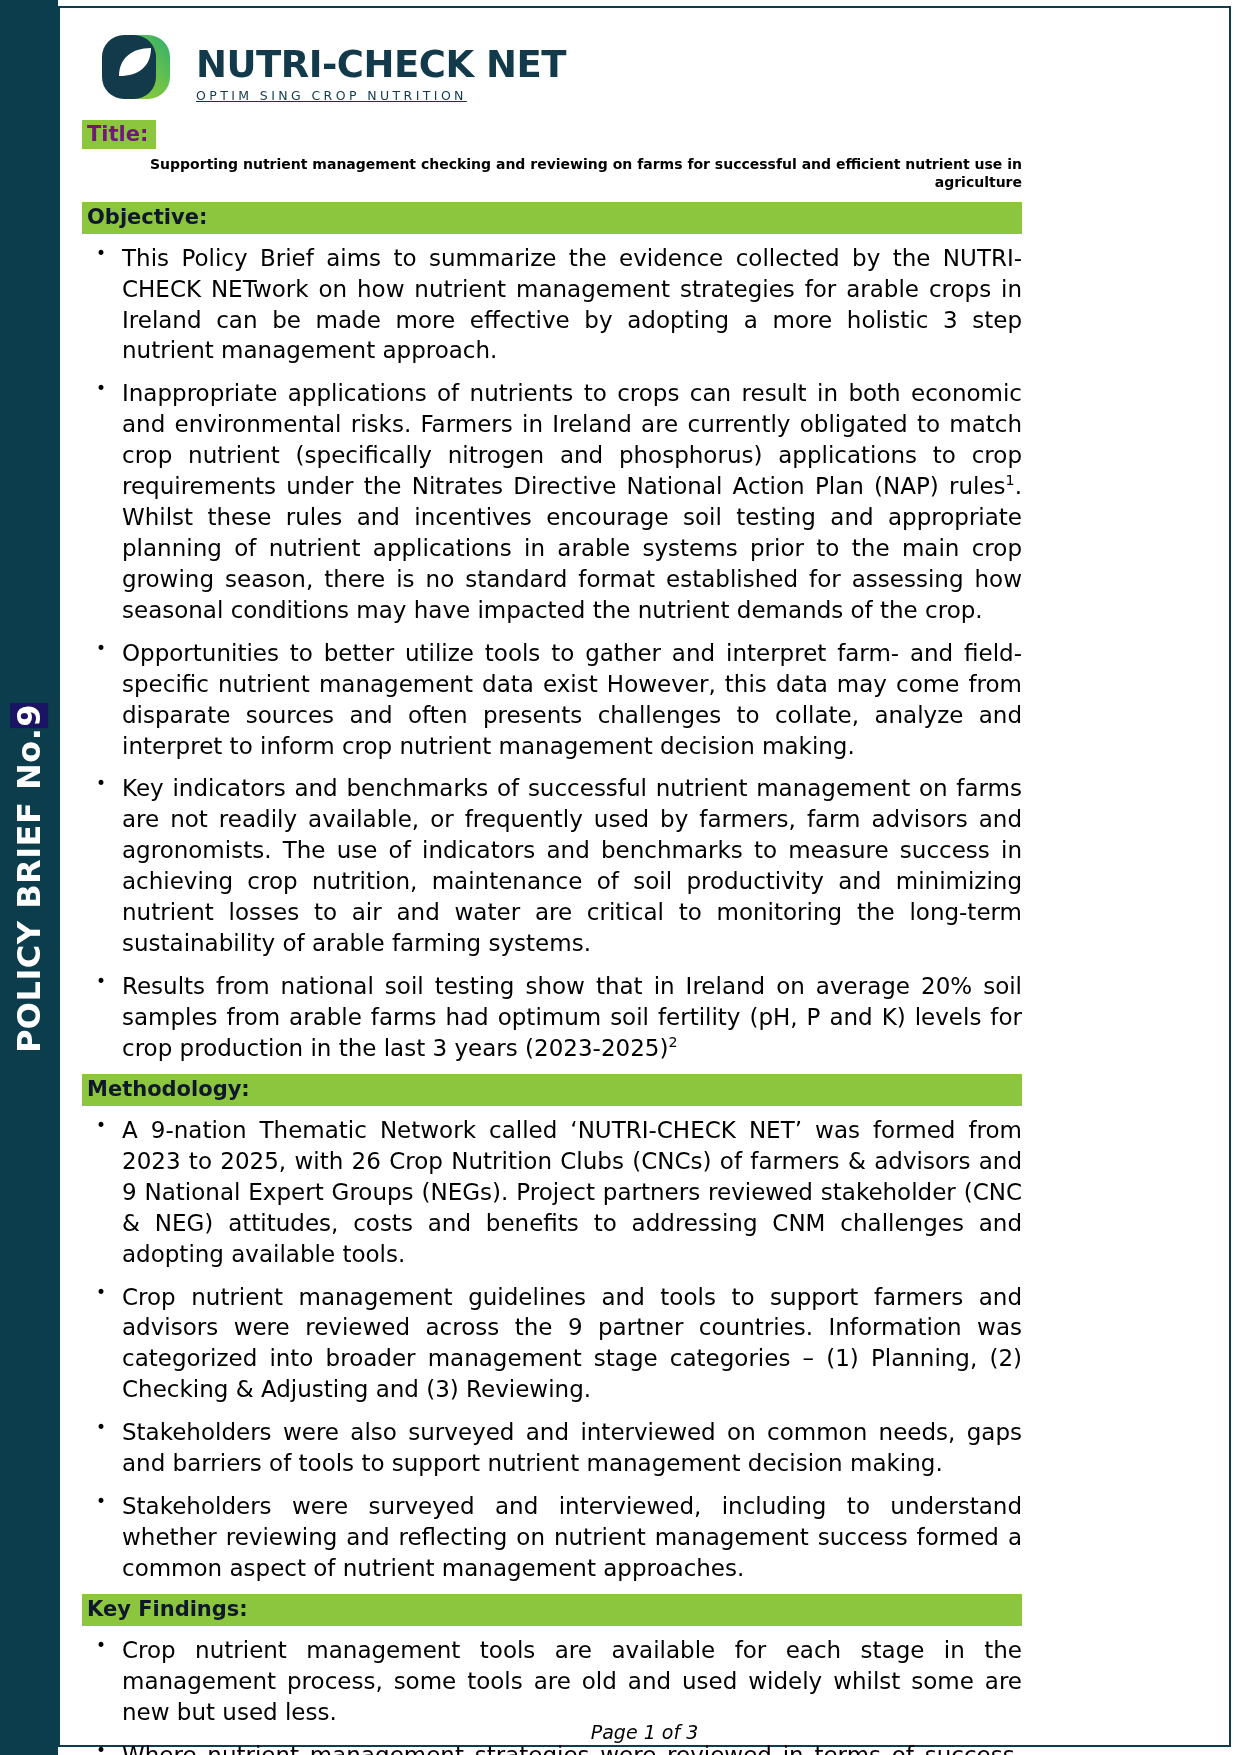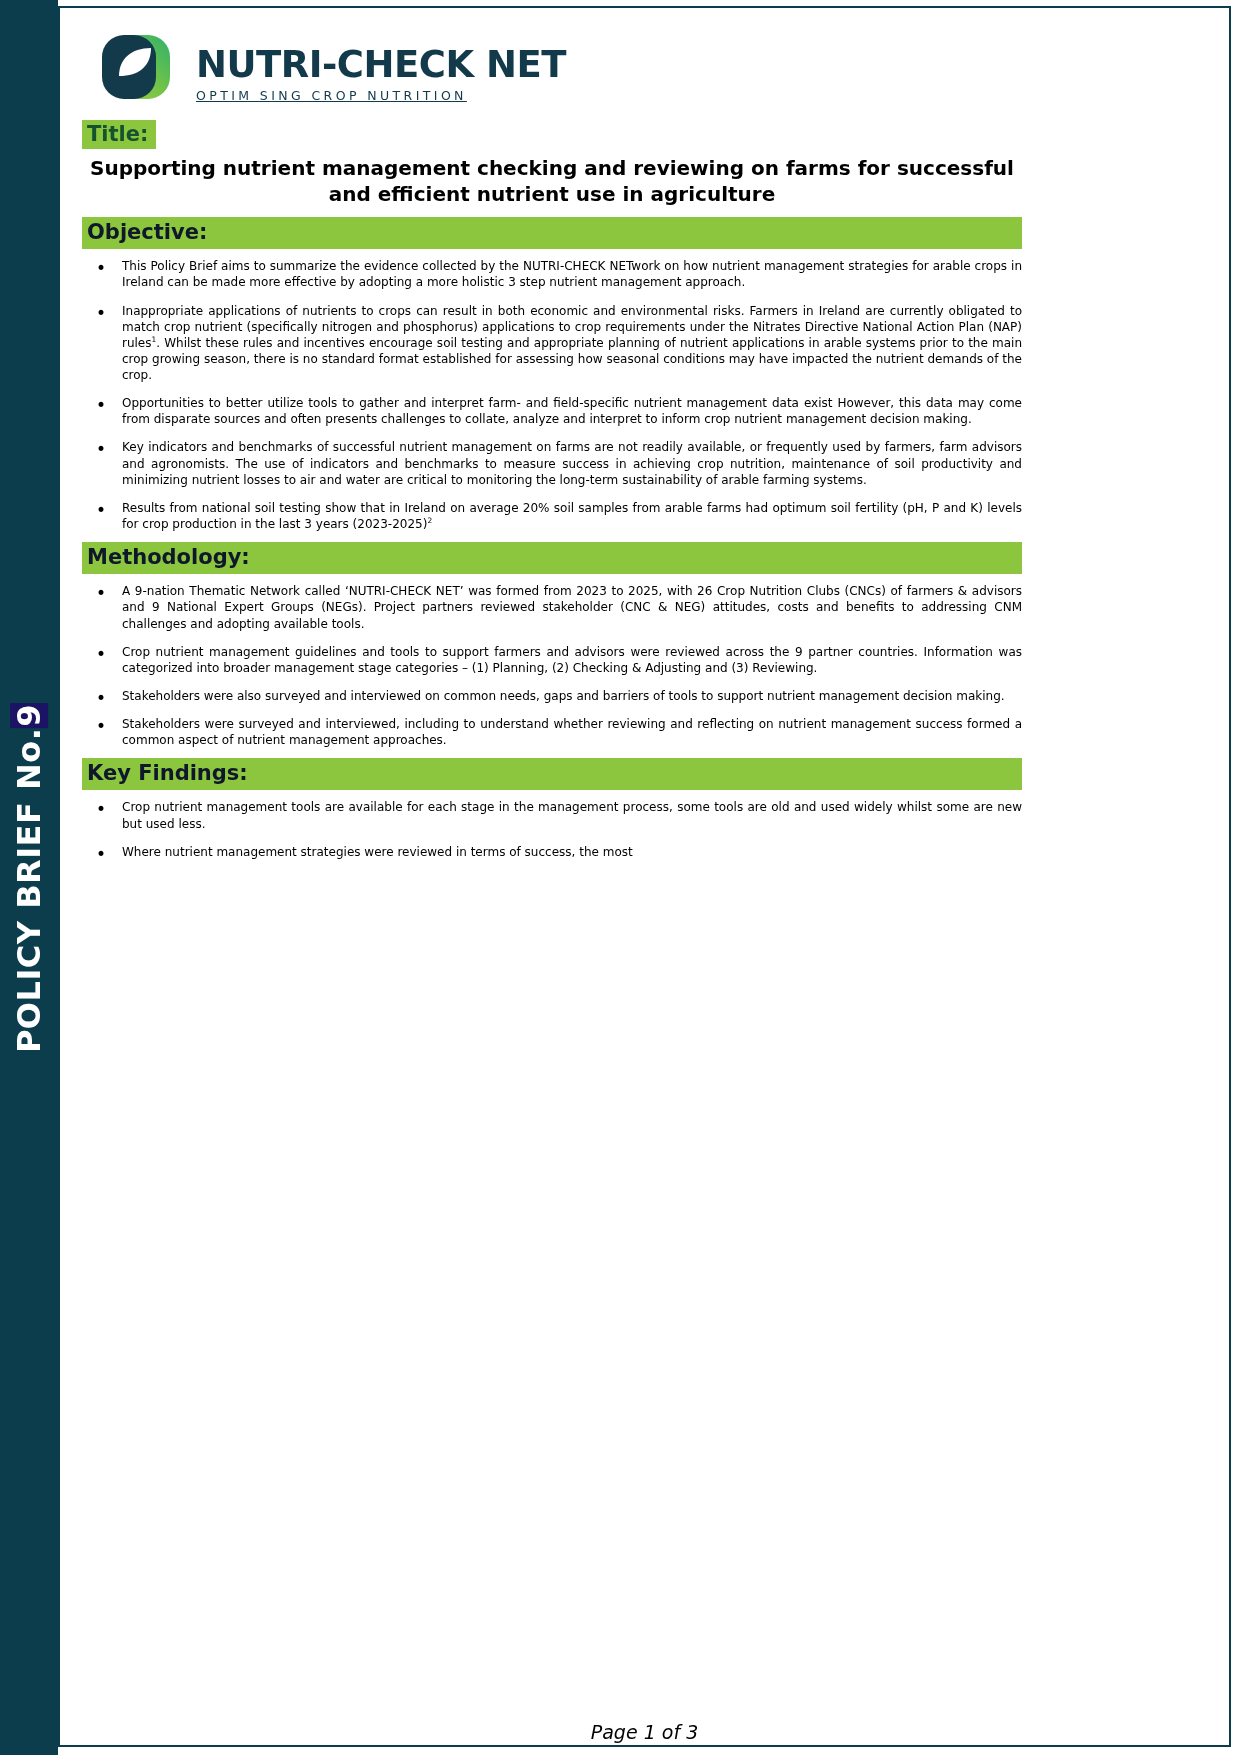--- a/index.html
+++ b/index.html
@@ -112,57 +112,57 @@
     letter-spacing: 3.4px;
     margin-top: 5px;
     line-height: 1;
     text-decoration: underline;
   }
 
   
   .chip {
     display: inline-block;
     background: #8cc63f;
-    color: #14532d;
+    color: #701a75;
     font-weight: bold;
     font-size: 21px;
     padding: 2px 8px 3px 5px;
     line-height: 1.15;
   }
   .bar {
     display: block;
     background: #8cc63f;
     color: #0f172a;
     font-weight: bold;
     font-size: 21px;
     padding: 3px 8px 4px 5px;
     line-height: 1.2;
     margin: 10px 0 9px 0;
   }
 
   .doc-title {
     font-weight: bold;
-    font-size: 20px;
+    font-size: 14px;
     color: #000000;
     line-height: 1.30;
     margin: 6px 0 0 0;
-    text-align: center;
+    text-align: right;
   }
 
   
   ul.bullets {
     list-style: none;
     margin: 6px 0 0 0;
     padding: 0;
   }
   ul.bullets > li {
     position: relative;
     padding-left: 40px;
     margin-bottom: 12px;
-    font-size: 12px;
+    font-size: 23px;
     line-height: 1.345;
     color: #000000;
     text-align: justify;
   }
   ul.bullets > li:last-child { margin-bottom: 4px; }
   ul.bullets > li::before {
     content: "\2022";
     position: absolute;
     left: 14px;
     top: -1px;

